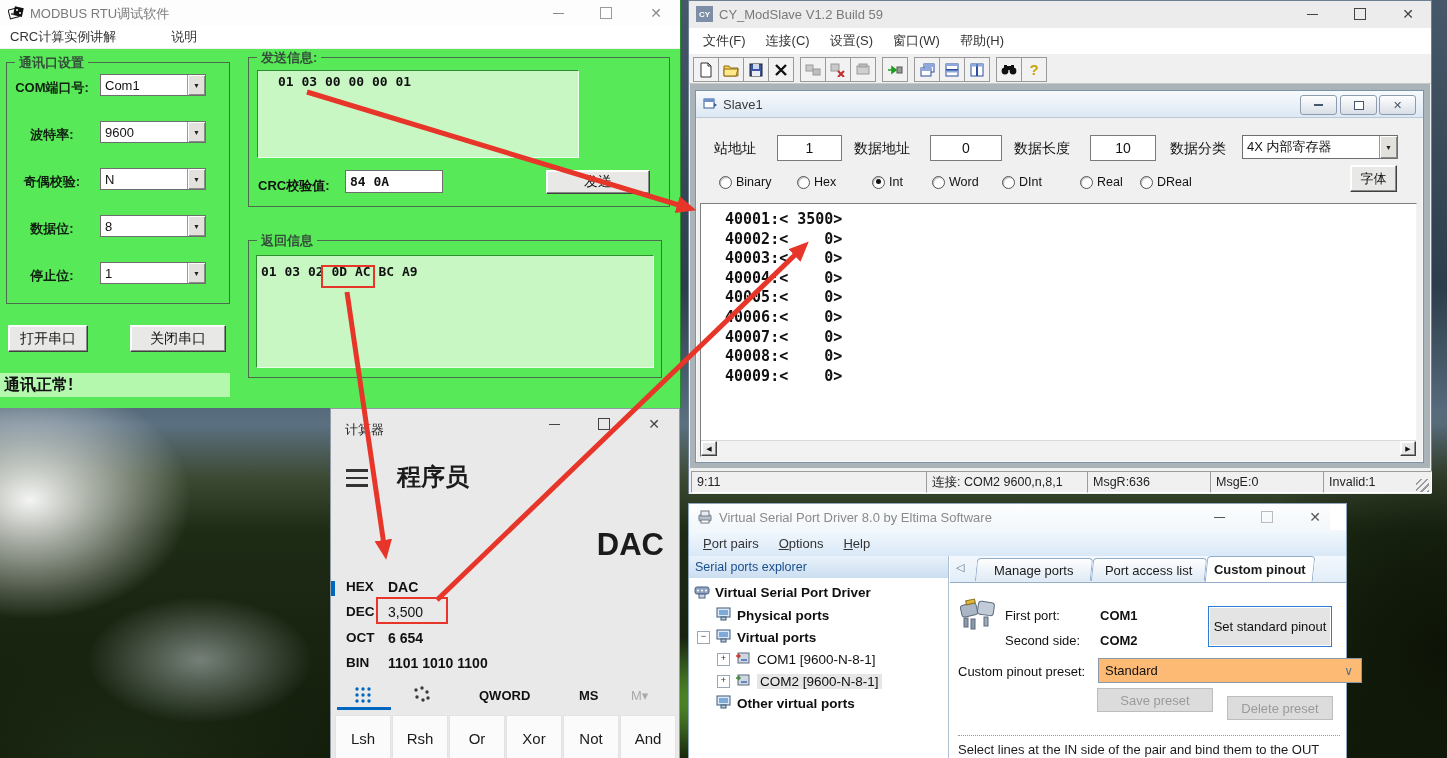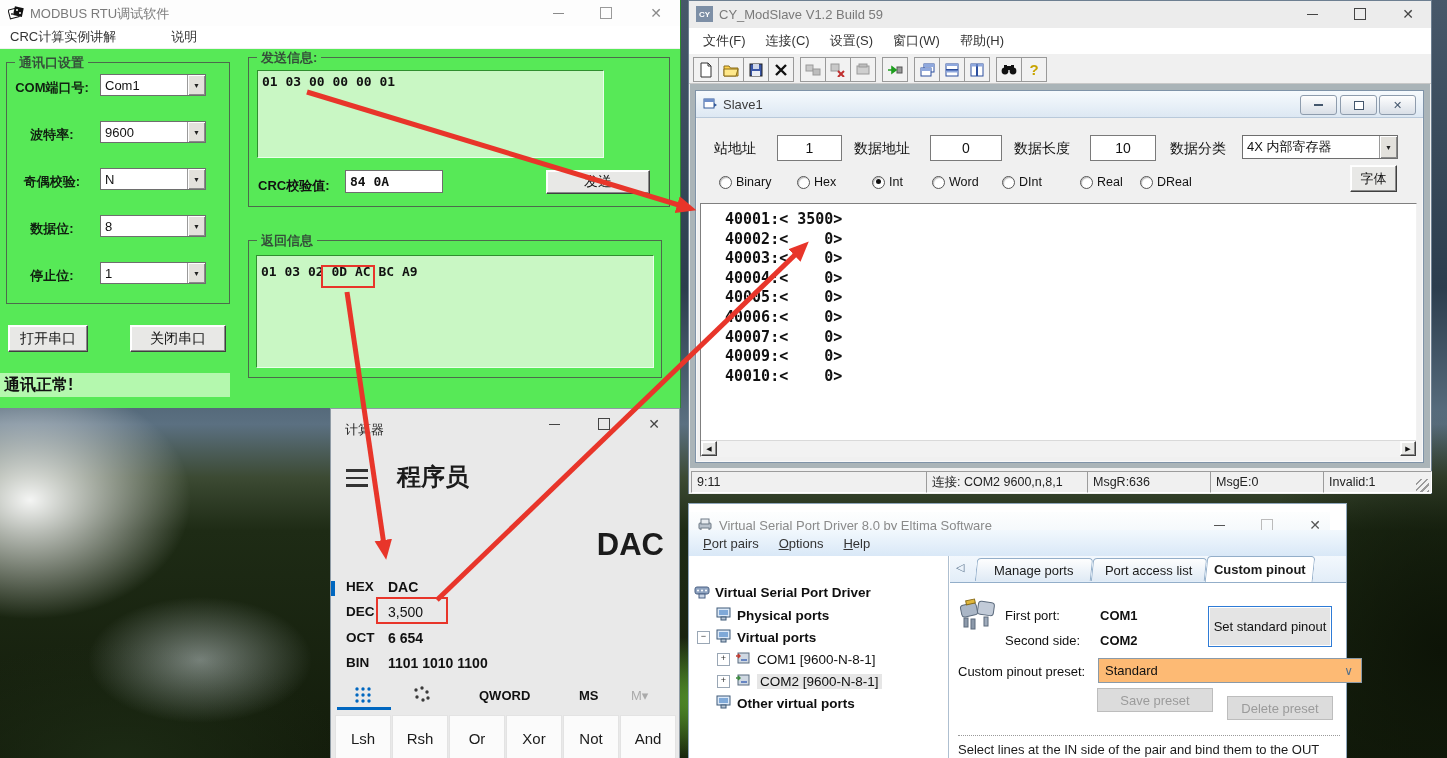--- a/index.html
+++ b/index.html
@@ -47,21 +47,21 @@
   #slave1 .caption{position:absolute;left:0;top:0;right:0;height:26px;background:linear-gradient(#f6fafd,#dde8f3);border-bottom:1px solid #b9c9da;display:flex;align-items:center;}
   .s1btn{position:absolute;top:4px;width:35px;height:18px;border:1px solid #8e9cad;border-radius:3px;background:linear-gradient(#fefefe,#d9dfe7);display:flex;align-items:center;justify-content:center;color:#45586e;font-size:10px;}
   .s1input{position:absolute;background:#fff;border:1px solid #7a7a7a;text-align:center;font-size:14px;display:flex;align-items:center;justify-content:center;}
   .radio{position:absolute;display:flex;align-items:center;font-size:12.5px;color:#111;}
   .radio .circ{width:11px;height:11px;border-radius:50%;border:1px solid #555;background:#fff;margin-right:4px;position:relative;box-shadow:inset 1px 1px 1px #bbb;}
   .radio.sel .circ::after{content:"";position:absolute;left:2.5px;top:2.5px;width:5px;height:5px;border-radius:50%;background:#111;}
   .tbtn{position:absolute;top:3px;width:24px;height:23px;border:1px solid #9a9a9a;background:#f2f2f2;display:flex;align-items:center;justify-content:center;}
   .sbpanel{position:absolute;top:3px;height:20px;border:1px solid;border-color:#9c9c9c #fff #fff #9c9c9c;font-size:12.5px;color:#222;display:flex;align-items:center;padding-left:5px;background:#f0f0f0;white-space:nowrap;}
   
   #vspd{left:688px;top:503px;width:659px;height:255px;background:#fff;border:1px solid #8fa6bc;border-bottom:none;}
-  #vspd .titlebar{position:absolute;left:0;top:0;right:16px;height:26px;background:linear-gradient(#fdfefe,#f2f7fb);display:flex;align-items:center;margin-top:8px;}
+  #vspd .titlebar{position:absolute;left:0;top:0;right:16px;height:26px;background:linear-gradient(#fdfefe,#f2f7fb);display:flex;align-items:center;}
   #vspd .menubar{position:absolute;left:0;top:26px;right:0;height:26px;background:linear-gradient(#f2f8fd,#d9e8f7);display:flex;align-items:center;}
   #vspd .menu-item{display:inline-block;}
   #vspd .menu-item::first-letter{text-decoration:underline;}
   .vtab{position:absolute;top:2px;height:22px;border:1px solid #93aec9;border-bottom:none;border-radius:4px 4px 0 0;background:linear-gradient(#fefefe,#dfeaf5);display:flex;align-items:center;justify-content:center;font-size:13px;color:#1b1b1b;transform:skewX(-6deg);}
   .vtab span{transform:skewX(6deg);}
   .vtab.active{background:#fff;font-weight:bold;top:0;height:25px;z-index:3;}
   .treelbl{font-size:13.5px;color:#0f0f0f;white-space:nowrap;}
   .expander{position:absolute;width:11px;height:11px;border:1px solid #9aa7b5;background:#fff;font-size:9px;line-height:9px;text-align:center;color:#333;}
   .disbtn{background:#dcdcdc;border:1px solid #bdbdbd;color:#9b9b9b;display:flex;align-items:center;justify-content:center;font-size:13px;}
   .overlay{position:absolute;left:0;top:0;z-index:60;pointer-events:none;}
@@ -124,21 +124,21 @@
       <span class="drop">▼</span>
     </div>
 
     <div class="btn3d abs" style="left:8px;top:325px;width:80px;height:27px;font-size:14px">打开串口</div>
     <div class="btn3d abs" style="left:130px;top:325px;width:96px;height:27px;font-size:14px">关闭串口</div>
     <div class="abs" style="left:0;top:373px;width:230px;height:24px;background:#b4f8ae;display:flex;align-items:center;padding-left:4px;font-weight:bold;font-size:16px">通讯正常!</div>
 
     <div class="ggroup" style="left:248px;top:57px;width:420px;height:148px">
       <span class="glabel-g">发送信息:</span>
     </div>
-    <div class="greenpanel abs mono" style="left:257px;top:70px;width:347px;height:88px;font-size:13px;font-weight:bold;padding:3px 4px">01 03 00 00 00 01</div>
+    <div class="greenpanel abs mono" style="left:257px;top:70px;width:322px;height:88px;font-size:13px;font-weight:bold;padding:3px 20px">01 03 00 00 00 01</div>
     <span class="abs" style="left:258px;top:177px;font-size:13px;font-weight:bold">CRC校验值:</span>
     <div class="abs mono" style="left:345px;top:170px;width:98px;height:23px;background:#fff;border:1px solid #6e6e6e;font-size:13px;font-weight:bold;padding:3px 4px">84 0A</div>
     <div class="btn3d abs" style="left:546px;top:170px;width:104px;height:24px;font-size:14px">发送</div>
 
     <div class="ggroup" style="left:248px;top:240px;width:412px;height:136px">
       <span class="glabel-g">返回信息</span>
     </div>
     <div class="greenpanel abs mono" style="left:256px;top:255px;width:398px;height:113px;font-size:13px;font-weight:bold;padding:8px 4px">
       <span>01 03 02 </span><span>0D AC</span><span> BC A9</span>
     </div>
@@ -373,22 +373,22 @@
       <div class="btn3d abs" style="left:654px;top:74px;width:47px;height:27px;font-size:13px">字体</div>
 
       <div class="abs sunken mono" style="left:4px;top:112px;width:717px;height:254px;background:#fff;font-size:15px;font-weight:bold;line-height:19.6px;padding:6px 0 0 24px;overflow:hidden">
         <div><span>40001</span><span>:&lt;</span><span style="display:inline-block;width:5ch;text-align:right">3500</span><span>&gt;</span></div>
         <div><span>40002</span><span>:&lt;</span><span style="display:inline-block;width:5ch;text-align:right">0</span><span>&gt;</span></div>
         <div><span>40003</span><span>:&lt;</span><span style="display:inline-block;width:5ch;text-align:right">0</span><span>&gt;</span></div>
         <div><span>40004</span><span>:&lt;</span><span style="display:inline-block;width:5ch;text-align:right">0</span><span>&gt;</span></div>
         <div><span>40005</span><span>:&lt;</span><span style="display:inline-block;width:5ch;text-align:right">0</span><span>&gt;</span></div>
         <div><span>40006</span><span>:&lt;</span><span style="display:inline-block;width:5ch;text-align:right">0</span><span>&gt;</span></div>
         <div><span>40007</span><span>:&lt;</span><span style="display:inline-block;width:5ch;text-align:right">0</span><span>&gt;</span></div>
+        <div><span>40008</span><span>:&lt;</span><span style="display:inline-block;width:5ch;text-align:right">0</span><span>&gt;</span></div>
         <div><span>40009</span><span>:&lt;</span><span style="display:inline-block;width:5ch;text-align:right">0</span><span>&gt;</span></div>
-        <div><span>40010</span><span>:&lt;</span><span style="display:inline-block;width:5ch;text-align:right">0</span><span>&gt;</span></div>
       </div>
       <div class="abs" style="left:5px;top:349px;width:715px;height:16px;background:#f2f2f2;border-top:1px solid #d9d9d9">
         <div class="btn3d abs" style="left:0;top:0;width:16px;height:15px;font-size:7px">◀</div>
         <div class="btn3d abs" style="right:0;top:0;width:16px;height:15px;font-size:7px">▶</div>
       </div>
     </div>
 
     <div class="abs" style="left:0;top:467px;right:0;height:26px;background:#f0f0f0">
       <div class="sbpanel" style="left:2px;width:231px">9:11</div>
       <div class="sbpanel" style="left:237px;width:157px">连接: COM2 9600,n,8,1</div>
@@ -415,20 +415,21 @@
         </div>
       <div class="winctl" style="left:608px;top:0;width:36px;color:#555;font-size:14px">✕</div>
     </div>
     <div class="menubar">
       <span class="menu-item" style="margin-left:4px">Port pairs</span>
       <span class="menu-item">Options</span>
       <span class="menu-item">Help</span>
     </div>
 
     <div class="abs" style="left:0;top:52px;width:260px;bottom:0;background:#fff;border-right:1px solid #aebfd0">
+      <div class="abs" style="left:0;top:0;right:0;height:22px;background:linear-gradient(#eaf2fa,#cadef1);display:flex;align-items:center;padding-left:6px;font-size:12.5px;color:#1a4f8f">Serial ports explorer</div>
 
       <svg class="abs" style="left:5px;top:28px" width="16" height="15" viewBox="0 0 16 15">
           <rect x="1" y="3" width="14" height="7" rx="2" fill="#8fa3c0" stroke="#4a6184"></rect>
           <circle cx="4" cy="6.5" r="1" fill="#fff"></circle>
           <circle cx="8" cy="6.5" r="1" fill="#fff"></circle>
           <circle cx="12" cy="6.5" r="1" fill="#fff"></circle>
           <rect x="5" y="10" width="6" height="4" fill="#c7d3e4" stroke="#4a6184"></rect>
         </svg>
       <span class="treelbl abs" style="left:26px;top:29px;font-weight:bold">Virtual Serial Port Driver</span>
 

